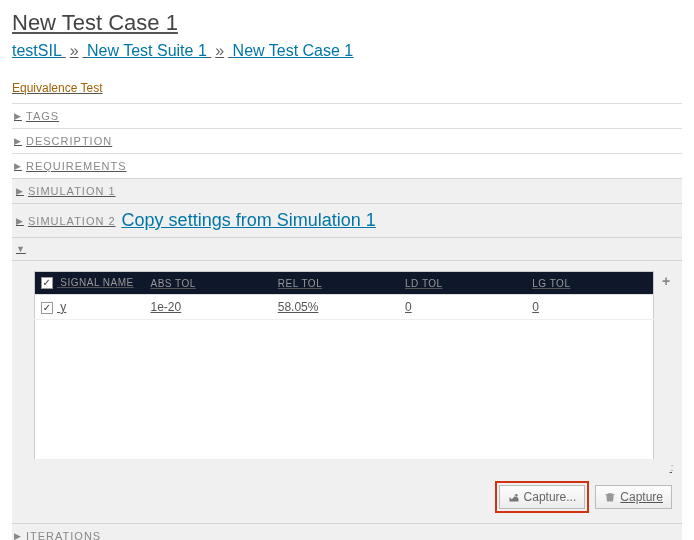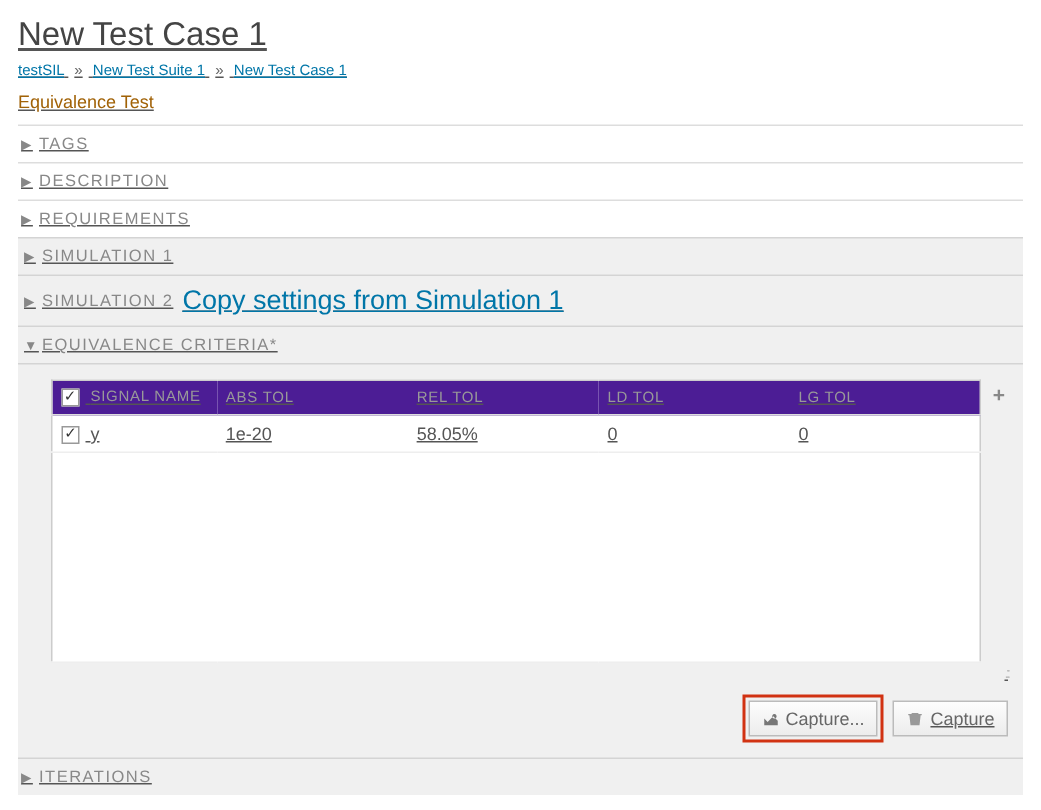--- a/index.html
+++ b/index.html
@@ -1,37 +1,37 @@
 <!DOCTYPE html>
 <html><head>
 <meta charset="utf-8">
 <style>
   * { box-sizing: border-box; margin: 0; padding: 0; }
   body { font-family: Arial, Helvetica, sans-serif; font-size: 12px; color: #555; background: #fff; width: 694px; }
   .page { padding: 10px 12px; text-decoration: underline; }
   h1.page-title { font-size: 22px; font-weight: 400; color: #444; margin-bottom: 6px; }
-  .breadcrumb { font-size: 10px; margin-bottom: 8px; color: #666; }
+  .breadcrumb { font-size: 16px; margin-bottom: 21px; color: #666; }
   .breadcrumb a { color: #0076a8; text-decoration: underline; }
   .breadcrumb .sep { padding: 0 4px; color: #666; }
   .subtitle { font-size: 12px; color: #a16207; margin-bottom: 8px; }
 
   .section { border-top: 1px solid #ddd; }
   .section-header { display: flex; align-items: center; padding: 6px 2px; cursor: pointer; font-size: 11px; letter-spacing: 1px; color: #888; text-transform: uppercase; }
   .section-header .disclosure { width: 12px; display: inline-block; color: #888; font-size: 9px; }
   .section-header .sh-link { text-transform: none; letter-spacing: 0; color: #0076a8; text-decoration: underline; font-size: 18px; margin-left: 6px; }
 
   .sim { background: #f0f0f0; border-top: 1px solid #d4d4d4; }
   .sim .section-header { padding: 6px 4px; }
 
   .equiv-body { background: #f0f0f0; padding: 10px 10px 6px 22px; border-top: 1px solid #d4d4d4; }
   .table-wrap { position: relative; }
   .add-btn { position: absolute; right: -2px; top: 2px; width: 16px; height: 16px; display: flex; align-items: center; justify-content: center; color: #888; cursor: pointer; font-size: 14px; font-weight: bold; }
 
   table.criteria { width: calc(100% - 18px); border-collapse: collapse; background: #fff; border: 1px solid #ccc; table-layout: fixed; }
-  table.criteria th { text-align: left; font-size: 10px; font-weight: 400; letter-spacing: 0.5px; color: #999; padding: 5px 6px; border-bottom: 1px solid #ddd; background: #4c1d95; }
+  table.criteria th { text-align: left; font-size: 10px; font-weight: 400; letter-spacing: 0.5px; color: #999; padding: 5px 6px; border-bottom: 1px solid #ddd; background: #0f172a; }
   table.criteria th:first-child, table.criteria td:first-child { width: 110px; }
   table.criteria td { padding: 5px 6px; font-size: 12px; color: #555; border-bottom: 1px solid #eee; vertical-align: middle; }
   .chk { width: 12px; height: 12px; border: 1px solid #999; display: inline-flex; align-items: center; justify-content: center; font-size: 10px; line-height: 1; color: #333; background: #fff; margin-right: 4px; vertical-align: middle; cursor: pointer; }
   .spacer-row td { height: 140px; border: none; }
   .resize-handle { text-align: right; font-size: 10px; color: #bbb; padding: 2px 0 6px; letter-spacing: -2px; }
 
   .btn-row { display: flex; justify-content: flex-end; gap: 6px; align-items: center; padding: 2px 0 4px; }
   .btn { display: inline-flex; align-items: center; gap: 4px; padding: 4px 8px; border: 1px solid #bbb; background: linear-gradient(#fdfdfd, #ececec); color: #666; font-size: 12px; cursor: pointer; }
   .btn svg { width: 12px; height: 12px; }
   .highlight-box { border: 2px solid #d13212; padding: 2px; }
@@ -86,21 +86,20 @@
     <div class="section-header">
       <span class="disclosure">▶</span>
       <span>SIMULATION 2</span>
       <a href="#" class="sh-link">Copy settings from Simulation 1</a>
     </div>
   </div>
 
   <div class="section sim">
     <div class="section-header">
       <span class="disclosure">▼</span>
-      <span>EQUIVALENCE CRITERIA*</span>
     </div>
     <div class="equiv-body">
       <div class="table-wrap">
         <div class="add-btn">
           <span>+</span>
         </div>
         <table class="criteria">
           <thead>
             <tr>
               <th>

